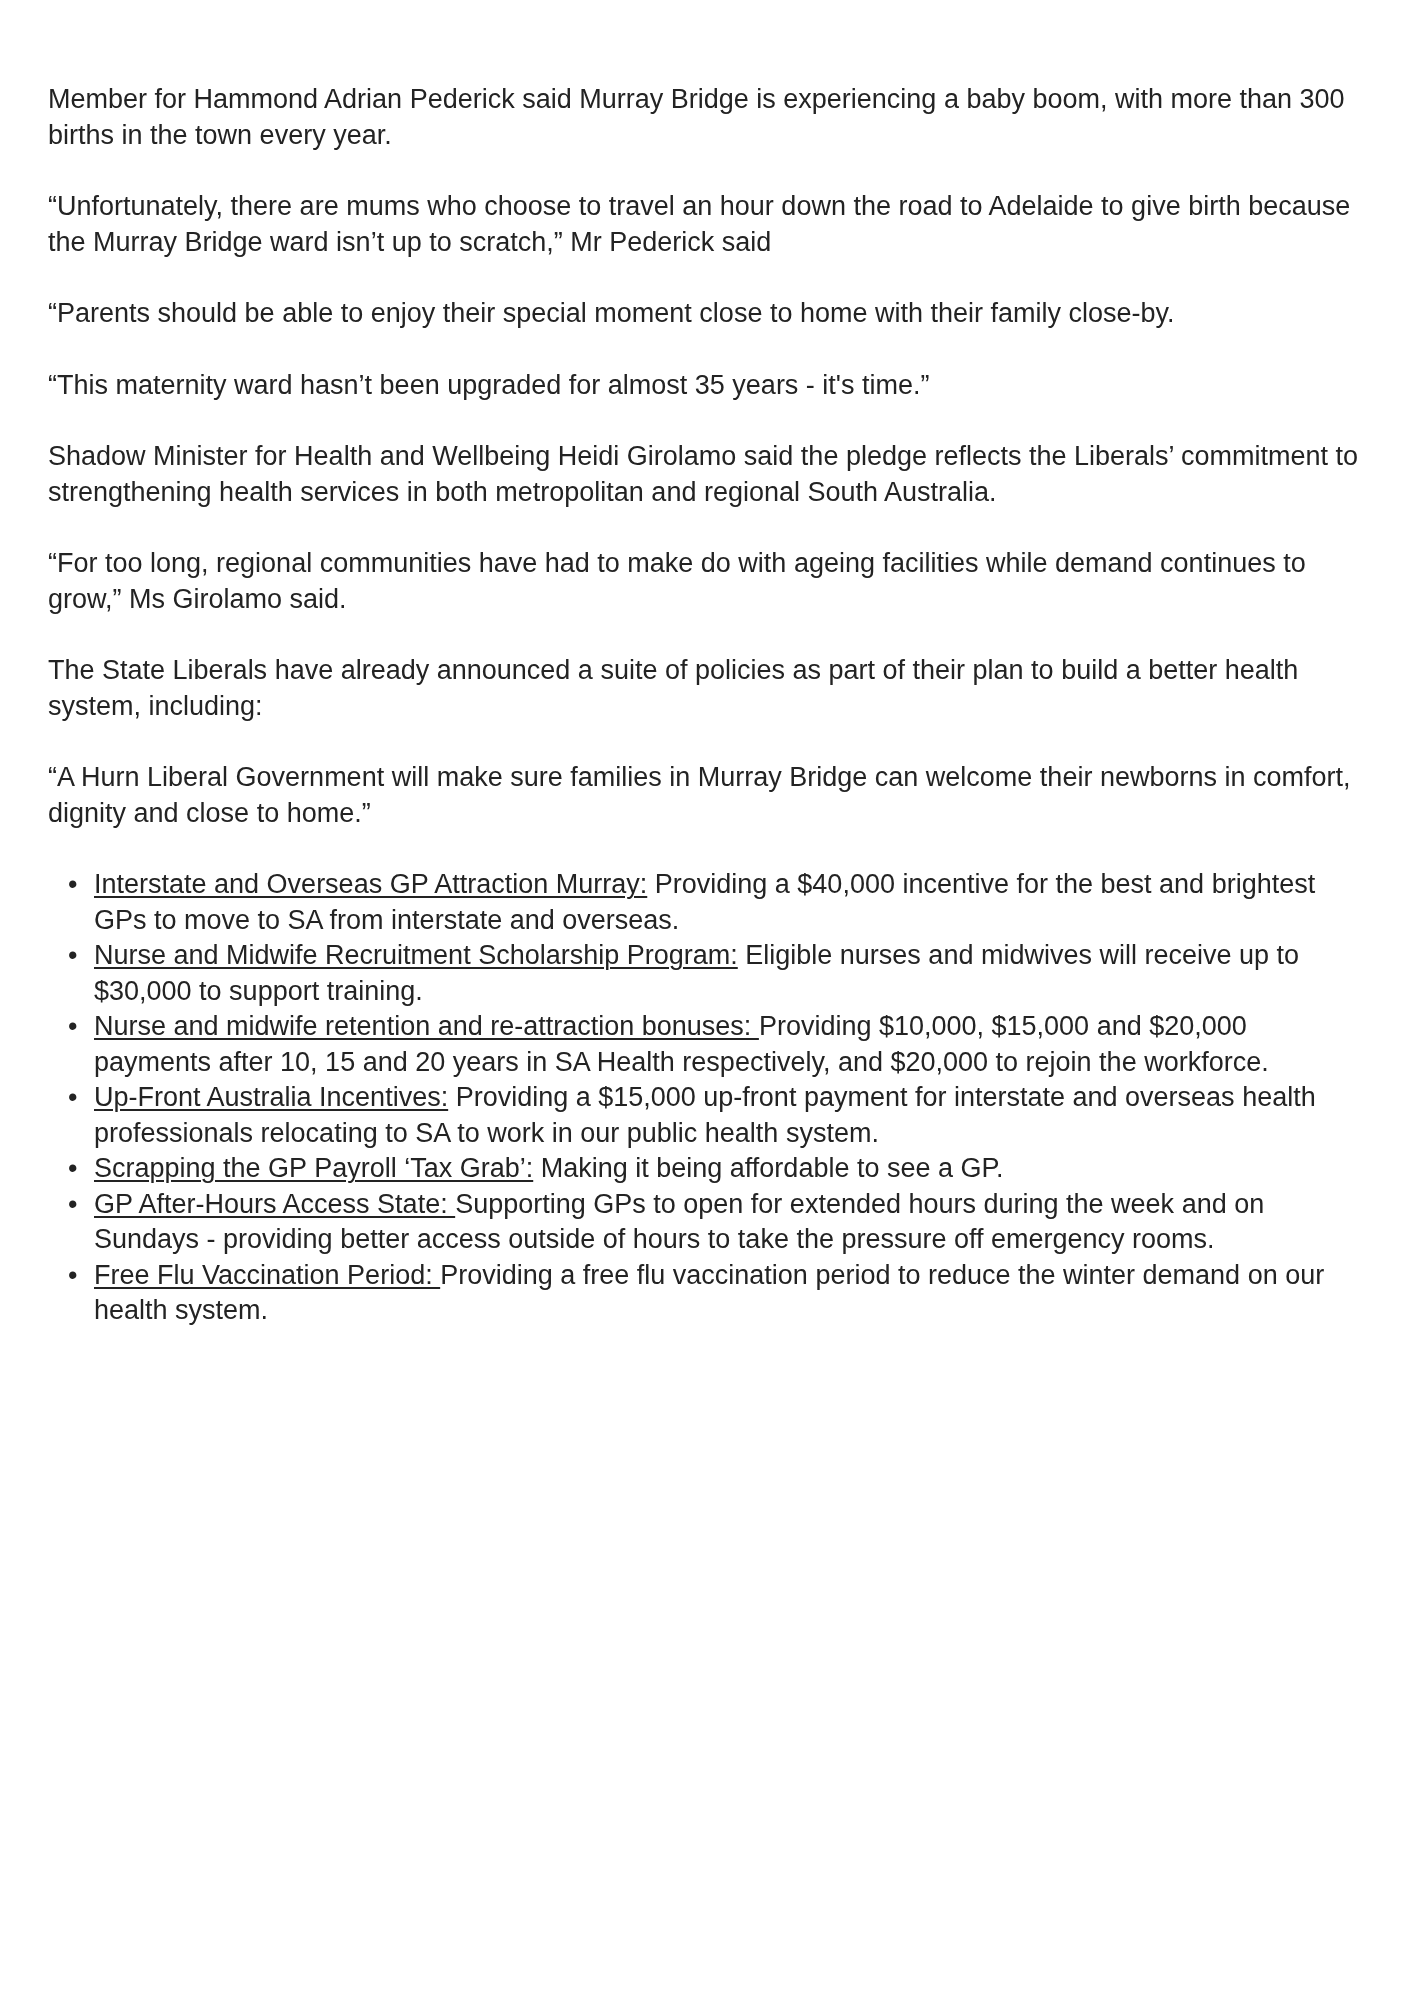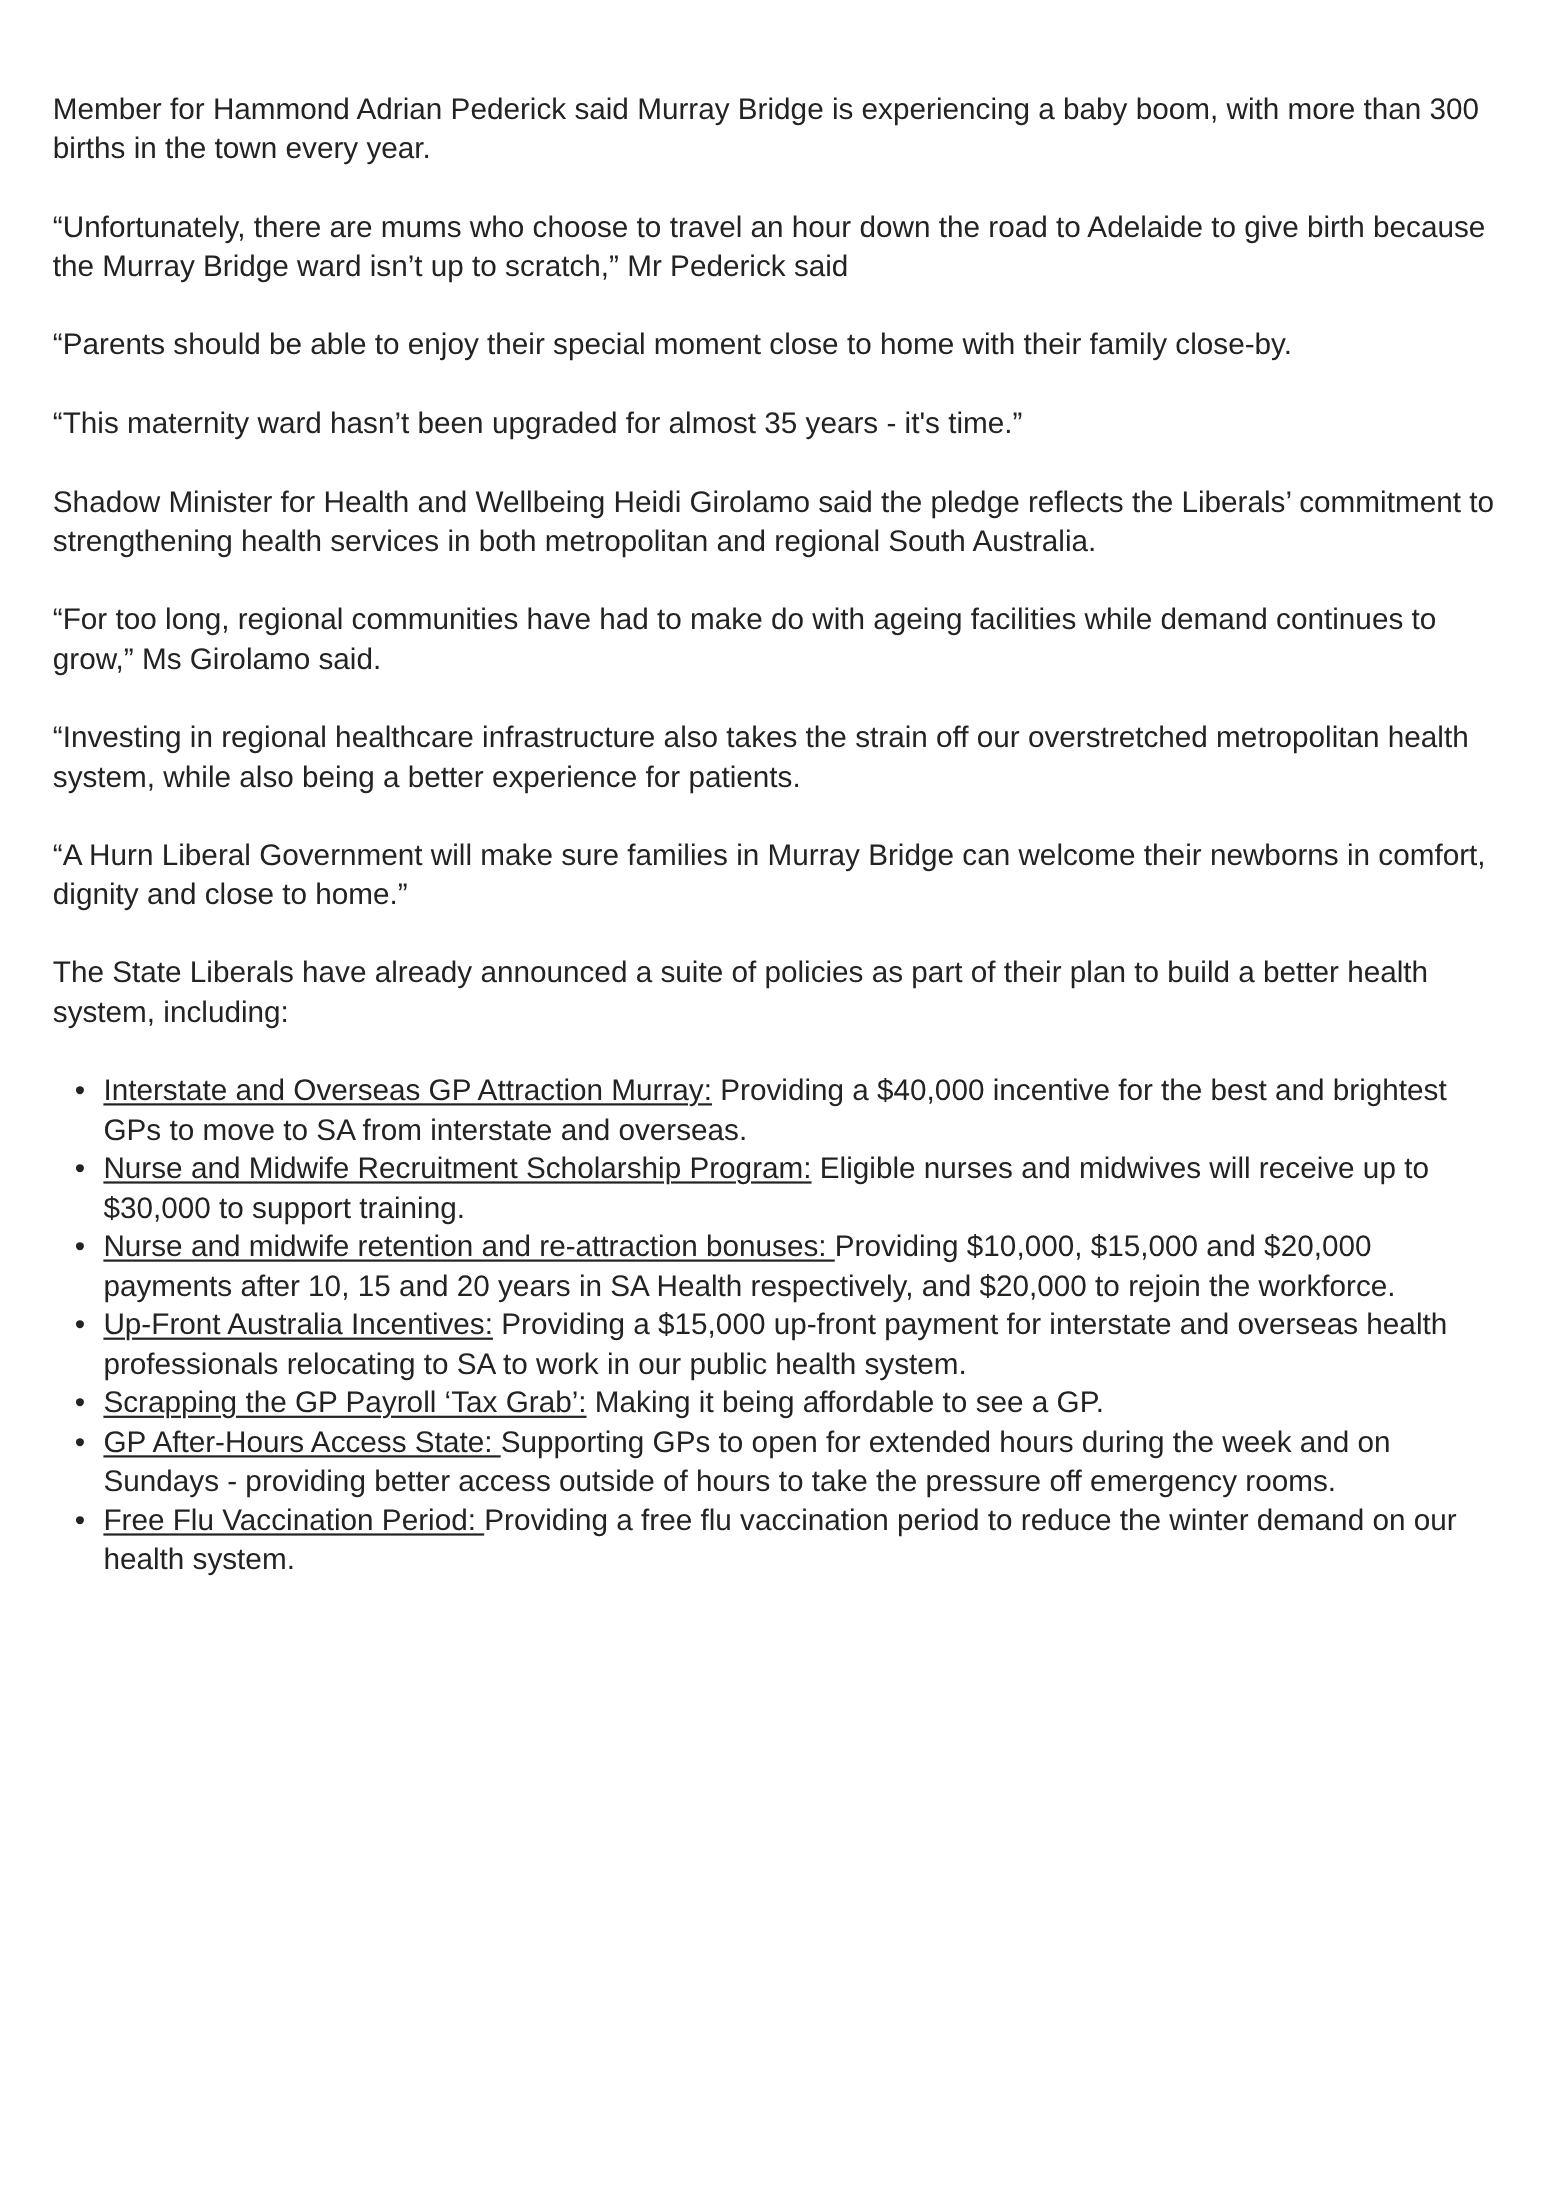--- a/index.html
+++ b/index.html
@@ -48,23 +48,22 @@
 <body>
 
 <main class="article">
 
   <p class="para">Member for Hammond Adrian Pederick said Murray Bridge is experiencing a baby boom, with more than 300 births in the town every year.</p>
   <p class="para">“Unfortunately, there are mums who choose to travel an hour down the road to Adelaide to give birth because the Murray Bridge ward isn’t up to scratch,” Mr Pederick said</p>
   <p class="para">“Parents should be able to enjoy their special moment close to home with their family close-by.</p>
   <p class="para">“This maternity ward hasn’t been upgraded for almost 35 years - it's time.”</p>
   <p class="para">Shadow Minister for Health and Wellbeing Heidi Girolamo said the pledge reflects the Liberals’ commitment to strengthening health services in both metropolitan and regional South Australia.</p>
   <p class="para">“For too long, regional communities have had to make do with ageing facilities while demand continues to grow,” Ms Girolamo said.</p>
-  <p class="para">“Investing in regional healthcare infrastructure also takes the strain off our overstretched metropolitan health system, while also being a better experience for patients.</p>
+  <p class="para">The State Liberals have already announced a suite of policies as part of their plan to build a better health system, including:</p>
   <p class="para">“A Hurn Liberal Government will make sure families in Murray Bridge can welcome their newborns in comfort, dignity and close to home.”</p>
-  <p class="para">The State Liberals have already announced a suite of policies as part of their plan to build a better health system, including:</p>
 
   <ul class="policy-list">
     <li>
       <span class="marker">•</span>
       <span class="lead">Interstate and Overseas GP Attraction Murray:</span><span> Providing a $40,000 incentive for the best and brightest GPs to move to SA from interstate and overseas.</span>
     </li>
     <li>
       <span class="marker">•</span>
       <span class="lead">Nurse and Midwife Recruitment Scholarship Program:</span><span> Eligible nurses and midwives will receive up to $30,000 to support training.</span>
     </li>

